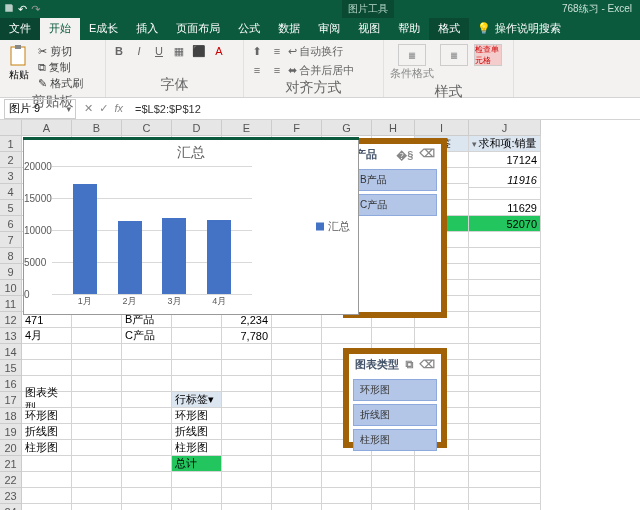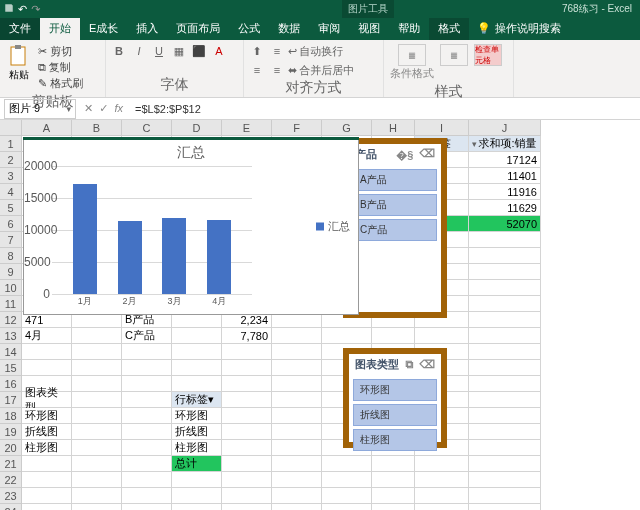--- a/index.html
+++ b/index.html
@@ -42,21 +42,21 @@
 .cells{position:absolute;top:16px;left:22px}
 .cell{position:absolute;border-right:1px solid #d4d4d4;border-bottom:1px solid #d4d4d4;height:16px;padding:0 3px;font-size:11px;display:flex;align-items:center;background:#fff}
 .cell.r{justify-content:flex-end}
 .cell.hdr{background:#dce6f1;font-weight:500}
 .cell.tot{background:#22c55e;font-weight:400}
 .chart{position:absolute;top:17px;left:23px;width:336px;height:178px;background:#fff;border:1px solid #999;z-index:5}
 .chart-sel{position:absolute;top:-1px;left:-1px;right:-1px;height:3px;background:#0c5a3e}
 .chart-title{text-align:center;font-size:14px;color:#595959;padding:6px}
 .plot{position:absolute;left:28px;top:28px;width:200px;height:128px}
 .gridline{position:absolute;left:0;right:0;border-top:1px solid #d9d9d9}
-.ylab{position:absolute;left:-28px;width:26px;text-align:right;font-size:12px;color:#595959;transform:translateY(-50%)}
+.ylab{position:absolute;left:-28px;width:26px;font-size:10px;color:#595959;transform:translateY(-50%)}
 .bar{position:absolute;bottom:0;width:24px;background:#4472c4}
 .xlab{position:absolute;bottom:-14px;font-size:9px;color:#595959;width:24px;text-align:center}
 .legend{position:absolute;right:8px;top:50%;transform:translateY(-50%);display:flex;align-items:center;gap:4px;font-size:10px;color:#595959}
 .leg-sw{width:8px;height:8px;background:#4472c4}
 .slicer{position:absolute;background:#fff;border:6px solid #a16207;z-index:4}
 .slicer-hd{display:flex;justify-content:space-between;align-items:center;padding:3px 6px;font-size:11px;color:#44546a;font-weight:600}
 .slicer-icons{display:flex;gap:6px;color:#888}
 .slicer-body{padding:4px}
 .sl-item{background:#b4c6e7;border:1px solid #8ea9db;color:#333;padding:3px 6px;margin-bottom:3px;font-size:10px;cursor:pointer}
 .dd-icon{font-size:9px;color:#666}
@@ -470,21 +470,21 @@
       <div class="cell " style="left: 350px; top: 368px; width: 43px;"></div>
       <div class="cell " style="left: 393px; top: 368px; width: 54px;"></div>
       <div class="cell " style="left: 447px; top: 368px; width: 72px;"></div>
       <div class="cell hdr" style="left: 393px; top: 0px; width: 54px;">行标签</div>
       <div class="cell hdr" style="left: 447px; top: 0px; width: 72px; gap: 2px;"><span class="dd-icon">▾</span>求和项:销量</div>
       <div class="cell " style="left: 393px; top: 16px; width: 54px;">1月</div>
       <div class="cell r" style="left: 447px; top: 16px; width: 72px;">17124</div>
       <div class="cell " style="left: 393px; top: 32px; width: 54px;">2月</div>
       <div class="cell r" style="left: 447px; top: 32px; width: 72px;">11401</div>
       <div class="cell " style="left: 393px; top: 48px; width: 54px;">3月</div>
-      <div class="cell r" style="left: 447px; top: 48px; width: 72px;">11916</div>
+      <div class="cell r" style="left: 447px; top: 36px; width: 72px; font-style: italic;">11916</div>
       <div class="cell " style="left: 393px; top: 64px; width: 54px;">4月</div>
       <div class="cell r" style="left: 447px; top: 64px; width: 72px;">11629</div>
       <div class="cell tot" style="left: 393px; top: 80px; width: 54px;">总计</div>
       <div class="cell tot r" style="left: 447px; top: 80px; width: 72px;">52070</div>
       <div class="cell " style="left: 0px; top: 176px; width: 50px;">471</div>
       <div class="cell " style="left: 100px; top: 176px; width: 50px;">B产品</div>
       <div class="cell r" style="left: 200px; top: 176px; width: 50px;">2,234</div>
       <div class="cell " style="left: 0px; top: 192px; width: 50px;">4月</div>
       <div class="cell " style="left: 100px; top: 192px; width: 50px;">C产品</div>
       <div class="cell r" style="left: 200px; top: 192px; width: 50px;">7,780</div>
@@ -530,21 +530,20 @@
 
   <div class="slicer" style="top:18px;left:343px;width:104px;height:180px">
     <div class="slicer-hd">
         <span>产品</span>
         <div class="slicer-icons">
           <span>�§</span>
           <span>⌫</span>
         </div>
       </div>
     <div class="slicer-body" id="sl-prod">
-        <div class="sl-item">A产品</div>
         <div class="sl-item">B产品</div>
         <div class="sl-item">C产品</div>
       </div>
   </div>
 
   <div class="slicer" style="top:228px;left:343px;width:104px;height:100px">
     <div class="slicer-hd">
         <span>图表类型</span>
         <div class="slicer-icons">
           <span>⧉</span>

